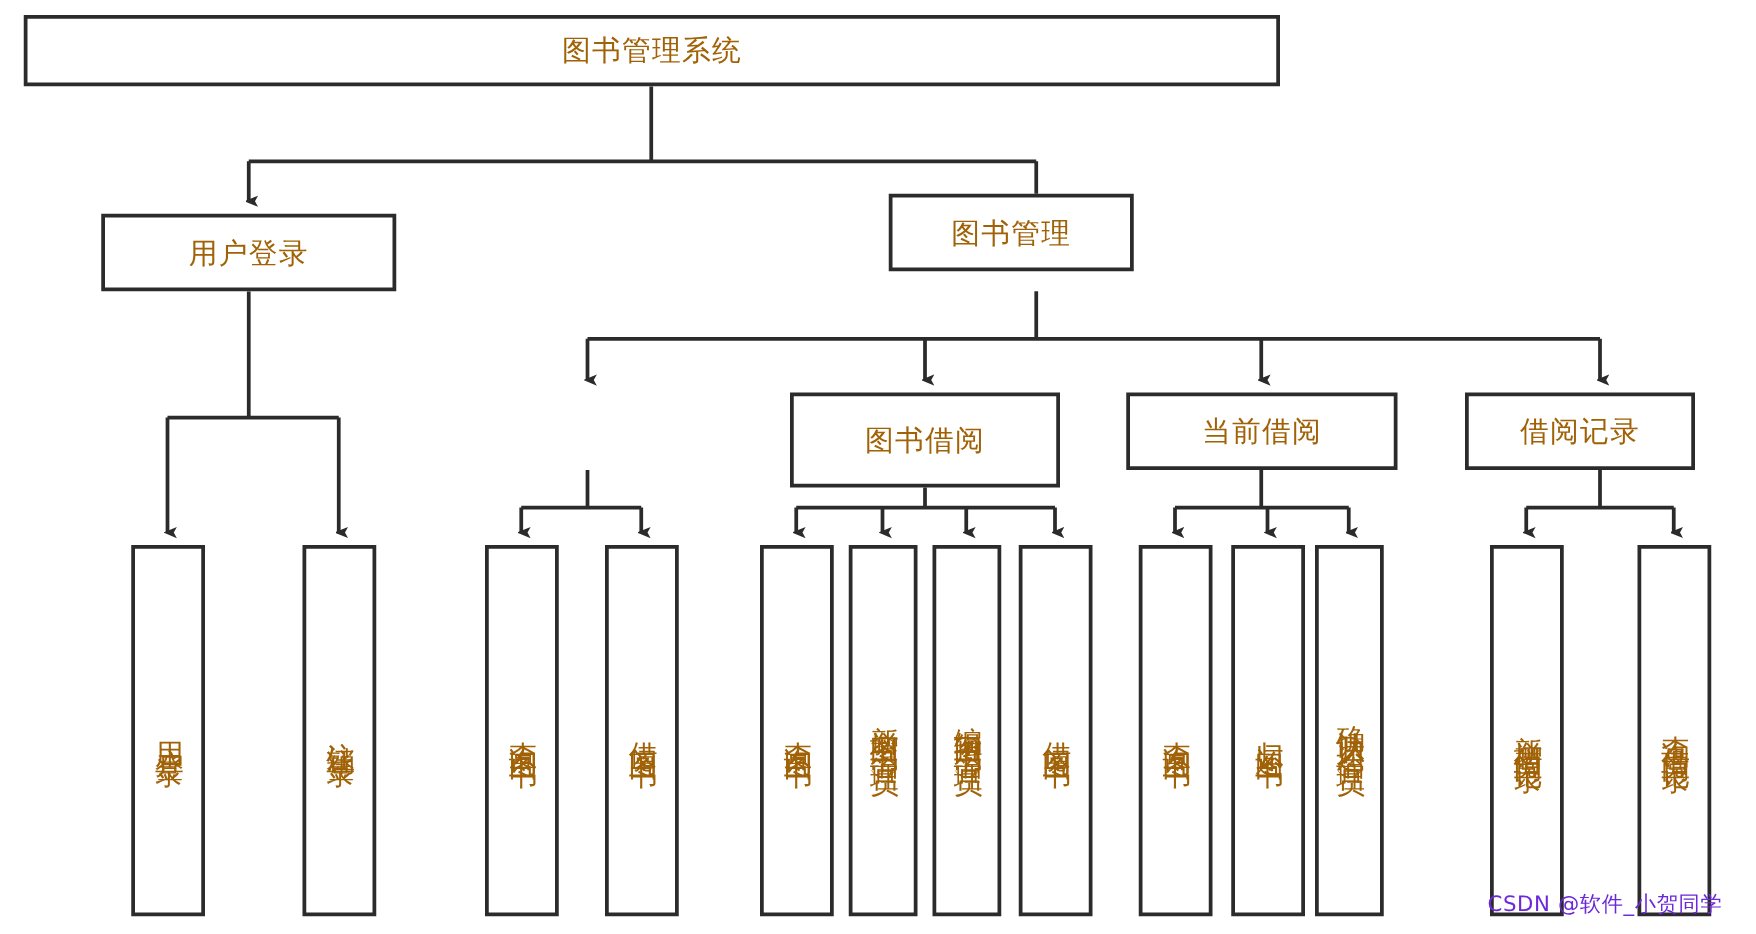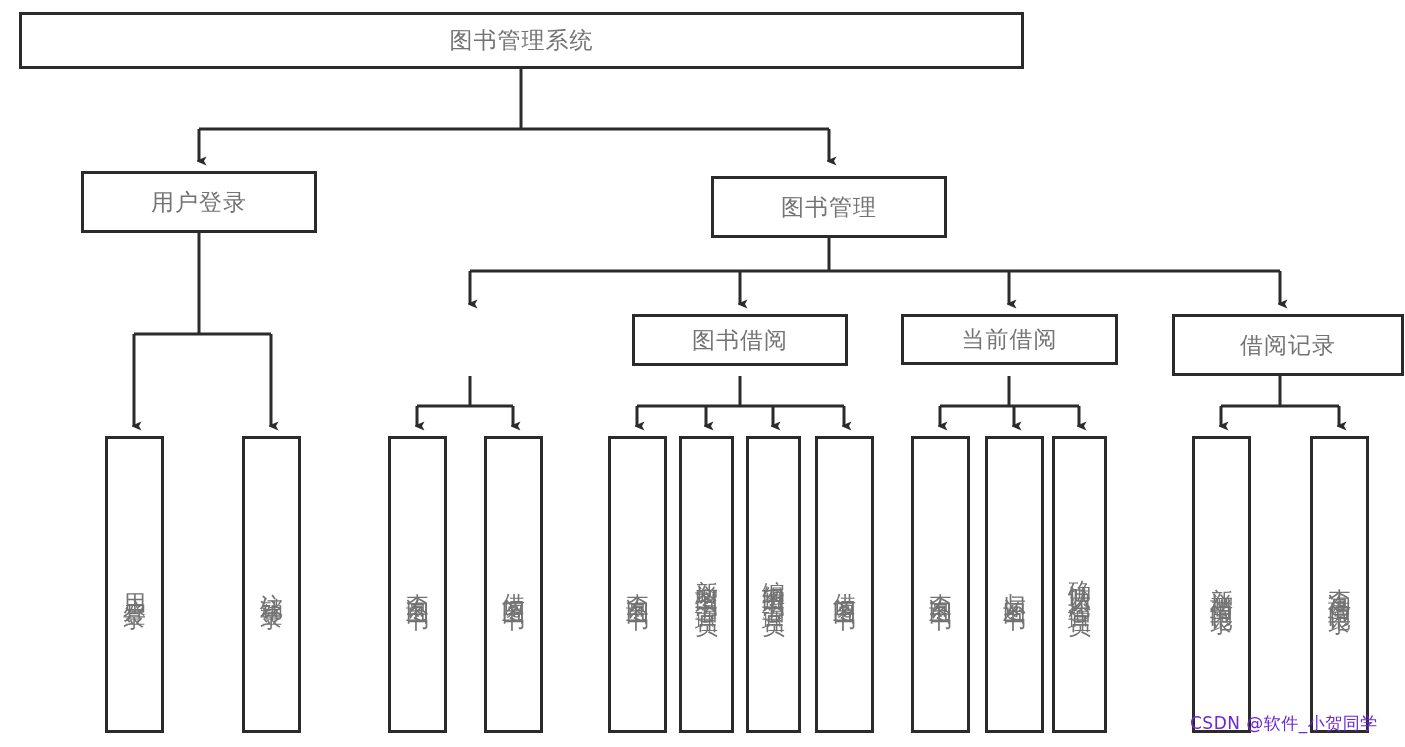--- a/index.html
+++ b/index.html
@@ -23,21 +23,21 @@
     height: 747px;
   }
   .node {
     position: absolute;
     box-sizing: border-box;
     border: 3px solid #2b2b2b;
     background: #ffffff;
     display: flex;
     align-items: center;
     justify-content: center;
-    color: #737373;
+    color: #a16207;
   }
   .node-h {
     font-size: 23px;
     letter-spacing: 1px;
     white-space: nowrap;
   }
   .node-v {
     padding: 6px 0;
   }
   .node-v .vtext {
@@ -115,31 +115,31 @@
     </g>
   </svg>
 
   <div class="node node-h" style="left:19px; top:12px; width:1005px; height:57px;">
     <span>图书管理系统</span>
   </div>
 
   <div class="node node-h" style="left:81px; top:171px; width:236px; height:62px;">
     <span>用户登录</span>
   </div>
-  <div class="node node-h" style="left:711px; top:176px; width:236px; height:62px;">
+  <div class="node node-h" style="left:711px; top:155px; width:196px; height:62px;">
     <span>图书管理</span>
   </div>
 
-  <div class="node node-h" style="left:632px; top:314px; width:216px; height:52px;">
+  <div class="node node-h" style="left:632px; top:314px; width:216px; height:76px;">
     <span>图书借阅</span>
   </div>
-  <div class="node node-h" style="left:901px; top:314px; width:217px; height:51px;">
+  <div class="node node-h" style="left:901px; top:314px; width:217px; height:62px;">
     <span>当前借阅</span>
   </div>
-  <div class="node node-h" style="left:1172px; top:314px; width:232px; height:62px;">
+  <div class="node node-h" style="left:1172px; top:314px; width:184px; height:62px;">
     <span>借阅记录</span>
   </div>
 
   <div class="node node-v" style="left:105px; top:436px; width:59px; height:297px;">
     <span class="vtext">用户登录</span>
   </div>
   <div class="node node-v" style="left:242px; top:436px; width:59px; height:297px;">
     <span class="vtext">注销登录</span>
   </div>
   <div class="node node-v" style="left:388px; top:436px; width:59px; height:297px;">

